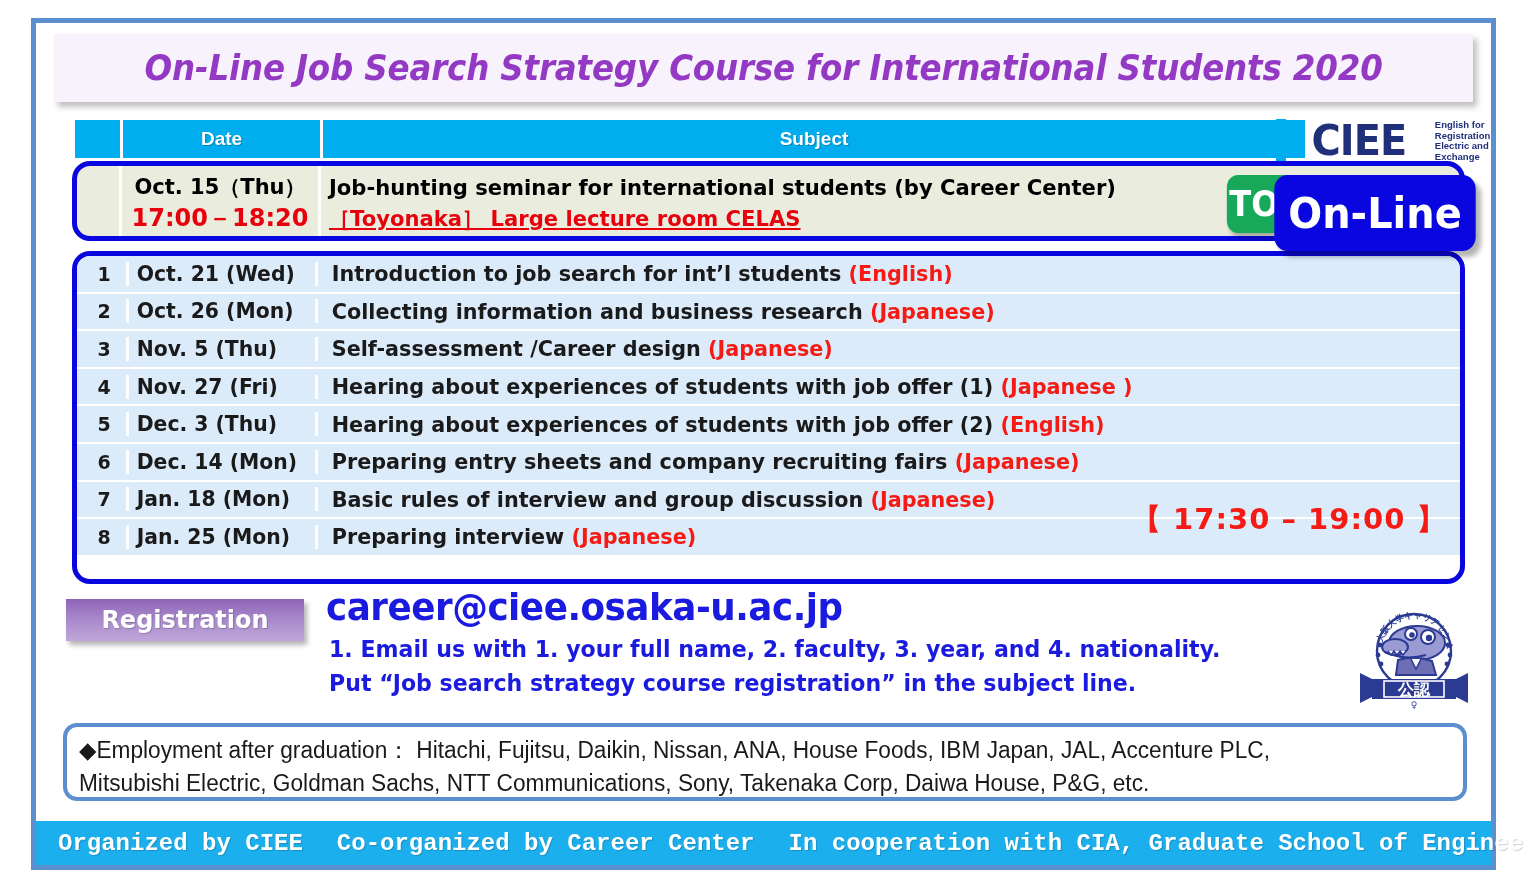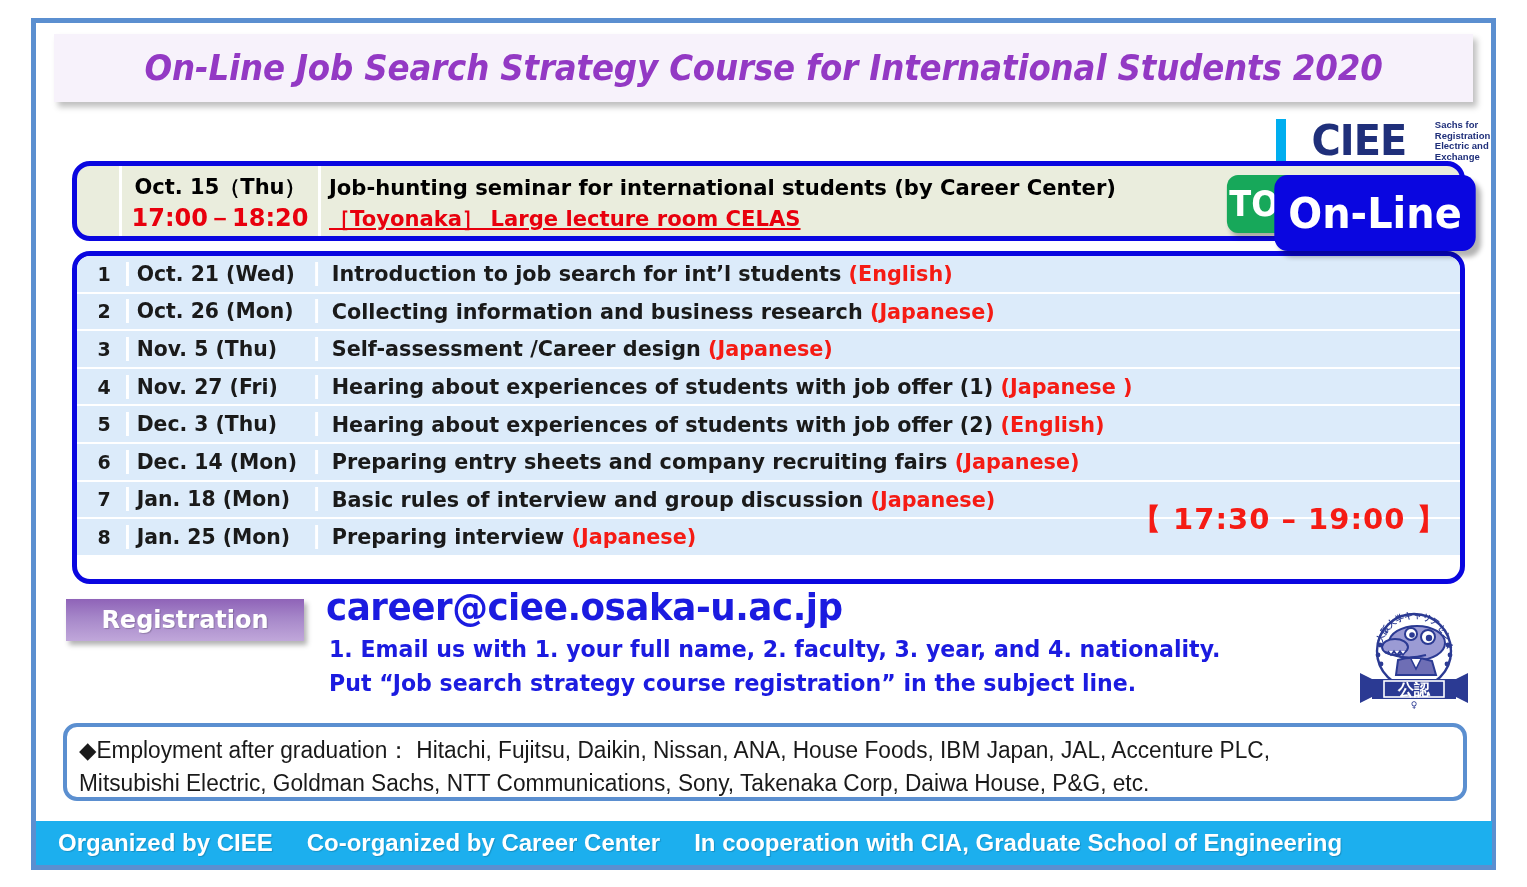--- a/index.html
+++ b/index.html
@@ -255,42 +255,47 @@
   }
 
   
   .footer {
     position: absolute;
     left: 0px; top: 798px;
     width: 1456px; height: 44px;
     background: #1CAFEE;
     display: flex; align-items: center;
     color: #ffffff; font-size: 24px; font-weight: bold;
-    font-family: Liberation Sans, sans-serif;
+    font-family: Liberation Mono, monospace;
     padding-left: 22px;
     text-shadow: 1px 1px 1px rgba(0,0,0,0.18);
   }
   .footer span { margin-right: 34px; white-space: nowrap; }
   .footer span:last-child { margin-right: 0; }
 </style>
 </head>
 <body>
 
 <div class="poster">
 
   <div class="title-bar">
     <div class="title-text">On-Line Job Search Strategy Course for International Students 2020</div>
   </div>
 
+  <div class="tbl-head">
+    <div class="th num"></div>
+    <div class="th date">Date</div>
+    <div class="th subj">Subject</div>
+  </div>
 
   <div class="ciee-logo">
     <div class="ciee-bar"></div>
     <div class="ciee-word">CIEE</div>
     <div class="ciee-sub">
-      <div>Sachs for</div>
+      <div>English for</div>
       <div>Registration</div>
       <div>Electric and</div>
       <div>Exchange</div>
     </div>
   </div>
 
   <div class="hl-box">
     <div class="hl-inner">
       <div class="hl-col-sep" style="left:42px;"></div>
       <div class="hl-col-sep" style="left:241px;"></div>

